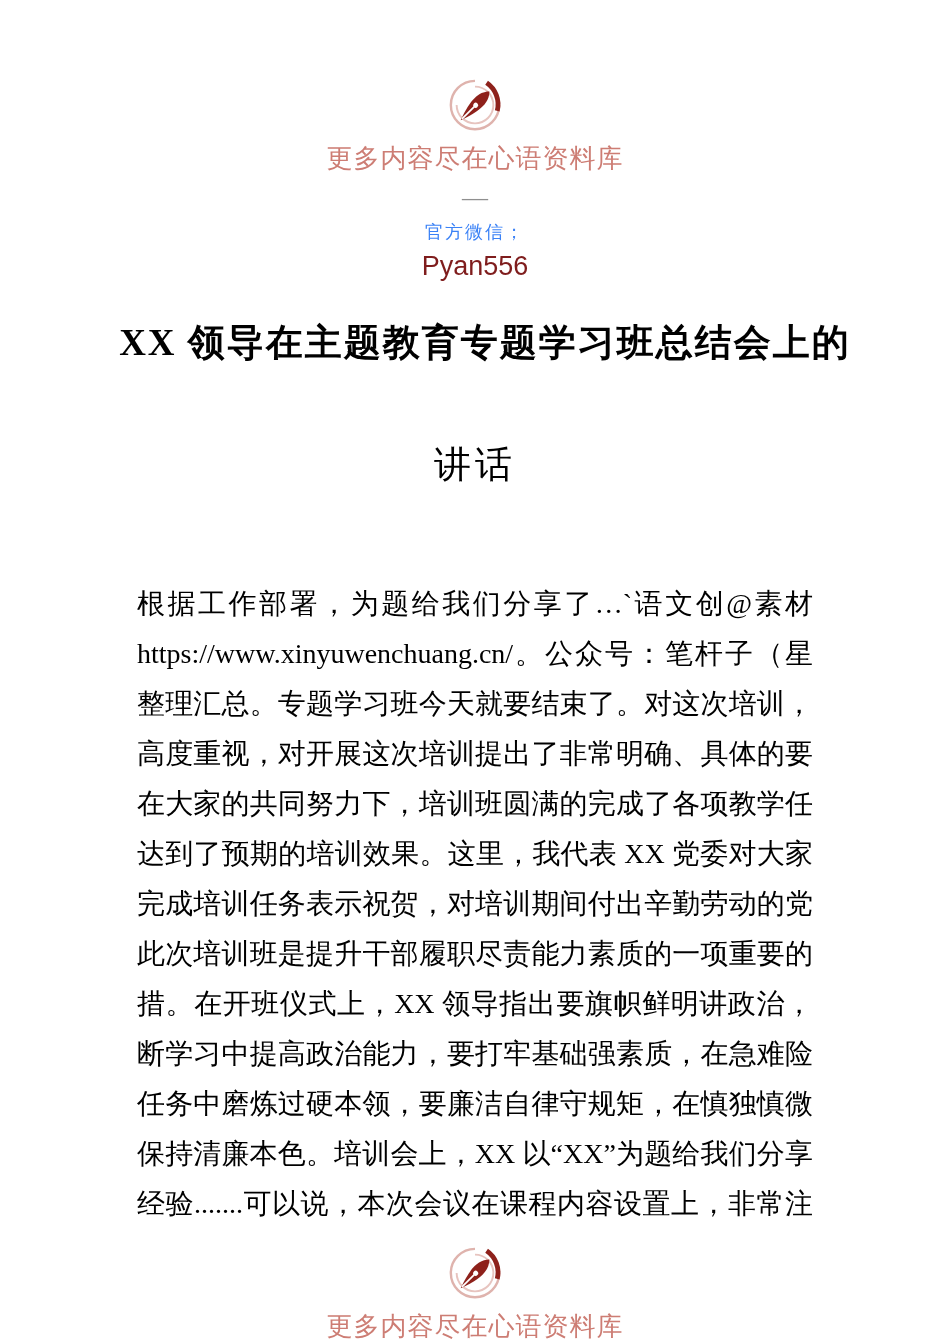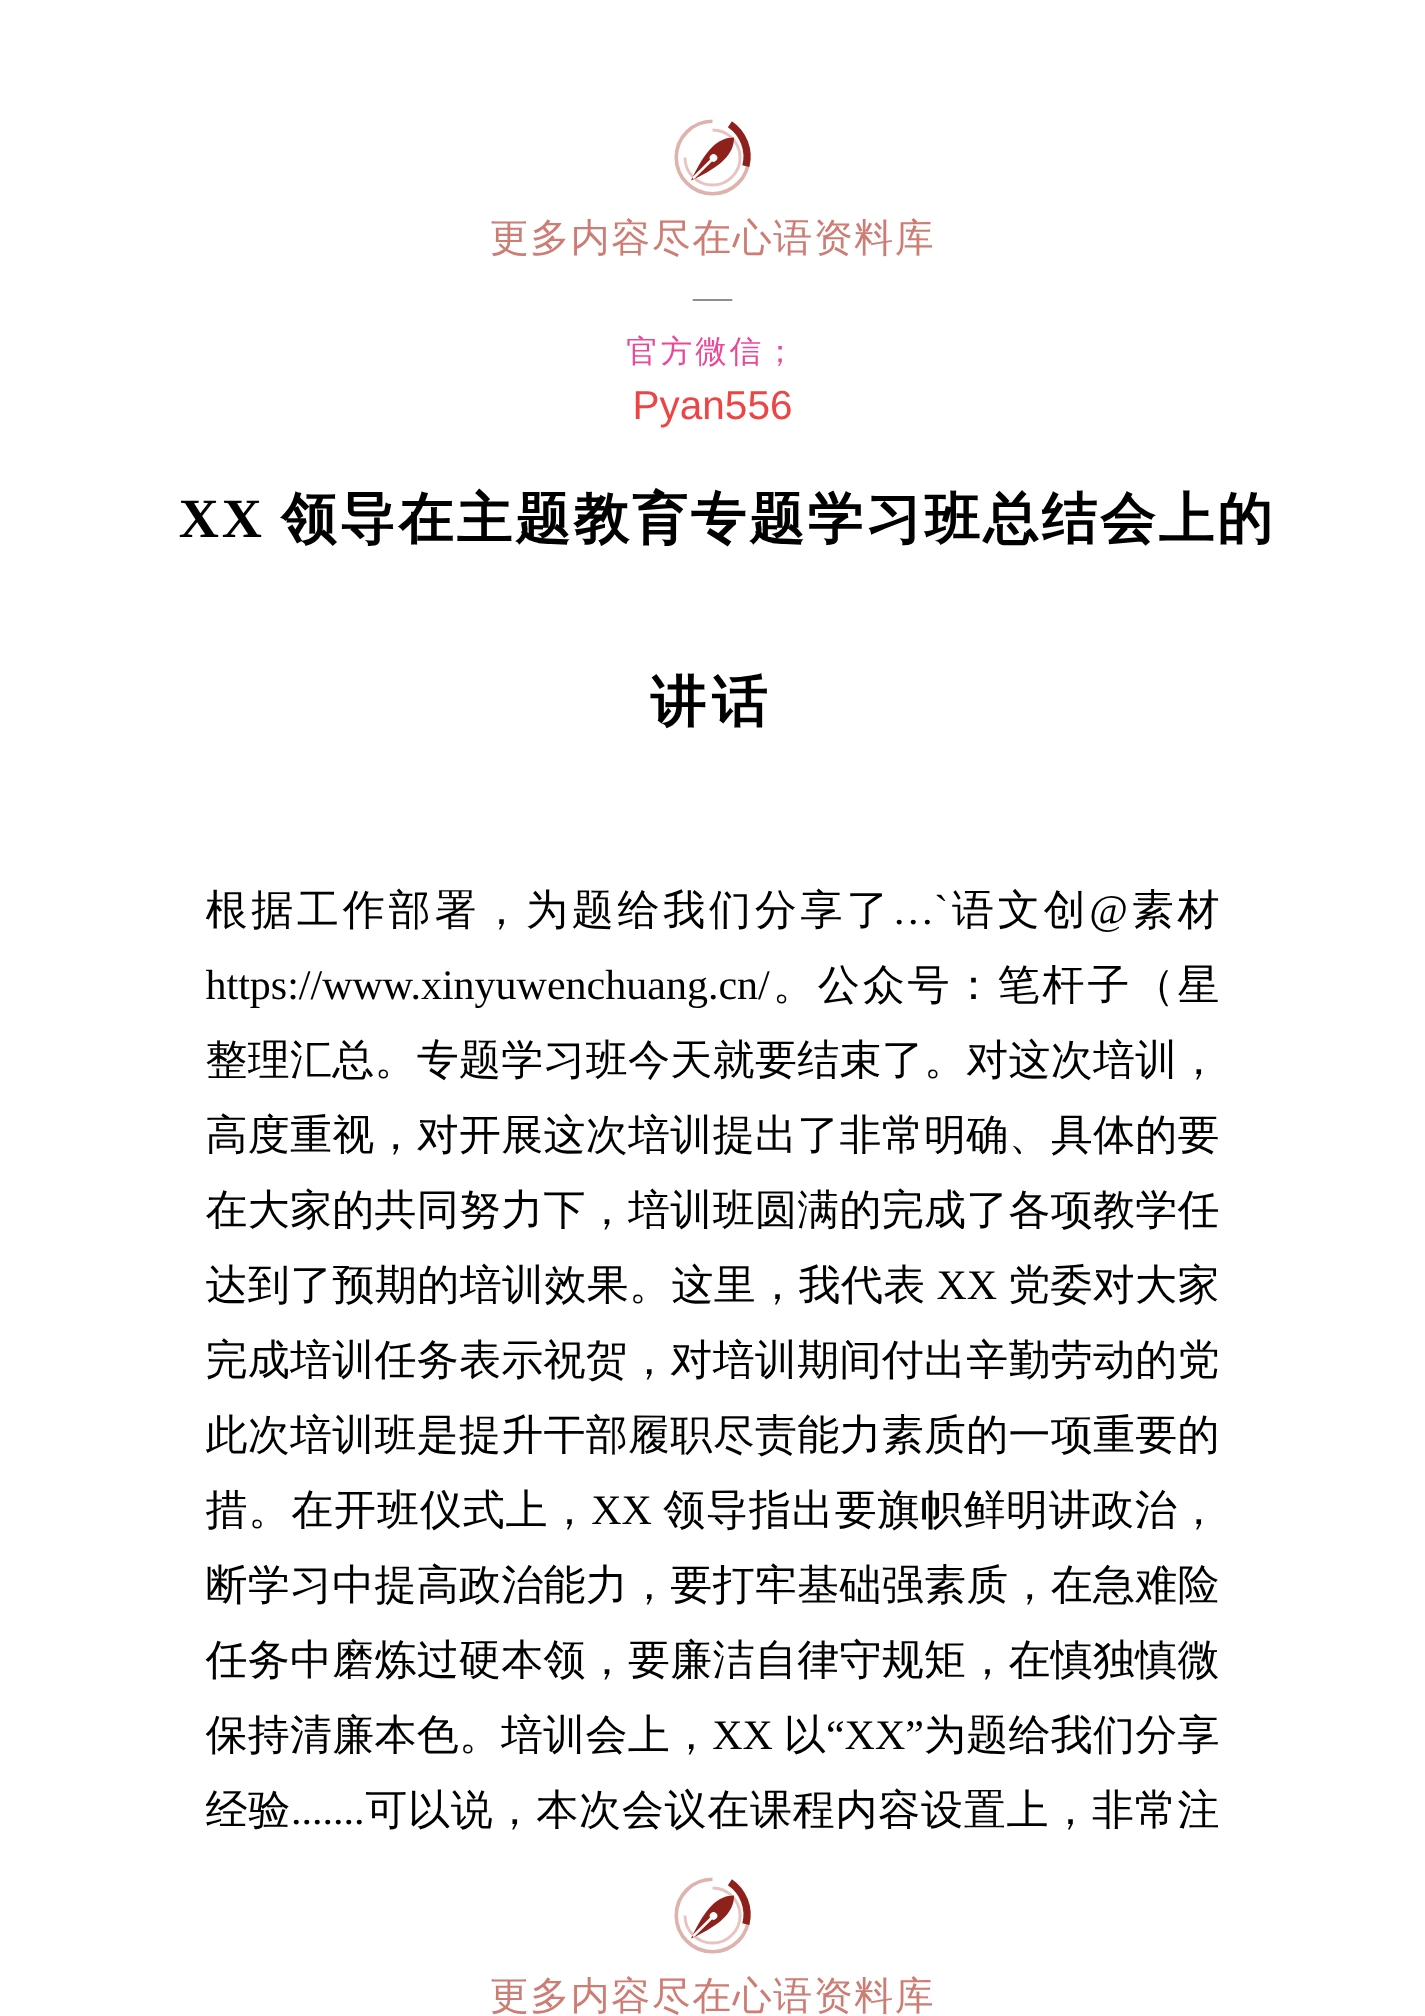--- a/index.html
+++ b/index.html
@@ -18,40 +18,40 @@
   .brandbar {
     display: flex;
     align-items: center;
     justify-content: center;
     gap: 7px;
     flex-direction: column;
   }
   .brandbar .logo { display: inline-flex; width: 58px; height: 58px; flex: 0 0 auto; }
   .brand-text  { color: #cd7d74; font-size: 26px; letter-spacing: 1px; white-space: nowrap; }
   .brand-sep   { color: #8f8f8f; font-size: 26px; }
-  .wechat-label{ color: #ec4899; font-size: 21px; letter-spacing: 2px; white-space: nowrap; }
-  .wechat-id   { color: #ef4444; font-size: 27px; font-family: "Liberation Sans", "DejaVu Sans", sans-serif; }
+  .wechat-label{ color: #3b82f6; font-size: 18px; letter-spacing: 2px; white-space: nowrap; }
+  .wechat-id   { color: #7f1d1d; font-size: 27px; font-family: "Liberation Sans", "DejaVu Sans", sans-serif; }
   .header-bar { padding-top: 0; margin-top: 76px; }
   .footer-bar { margin-top: 15px; }
   
   .title-line1 {
     margin-top: 38px;
     text-align: center;
     font-size: 37px;
     line-height: 46px;
     font-weight: bold;
     letter-spacing: 2px;
     padding-left: 20px;
   }
   .title-line2 {
     margin-top: 76px;
     text-align: center;
     font-size: 37px;
     line-height: 46px;
-    font-weight: bold;
+    font-weight: normal;
     letter-spacing: 4px;
   }
   
   .doc-body {
     margin: 91px auto 0 auto;
     width: 676px;
   }
   .body-line {
     font-size: 28px;
     height: 50px;

